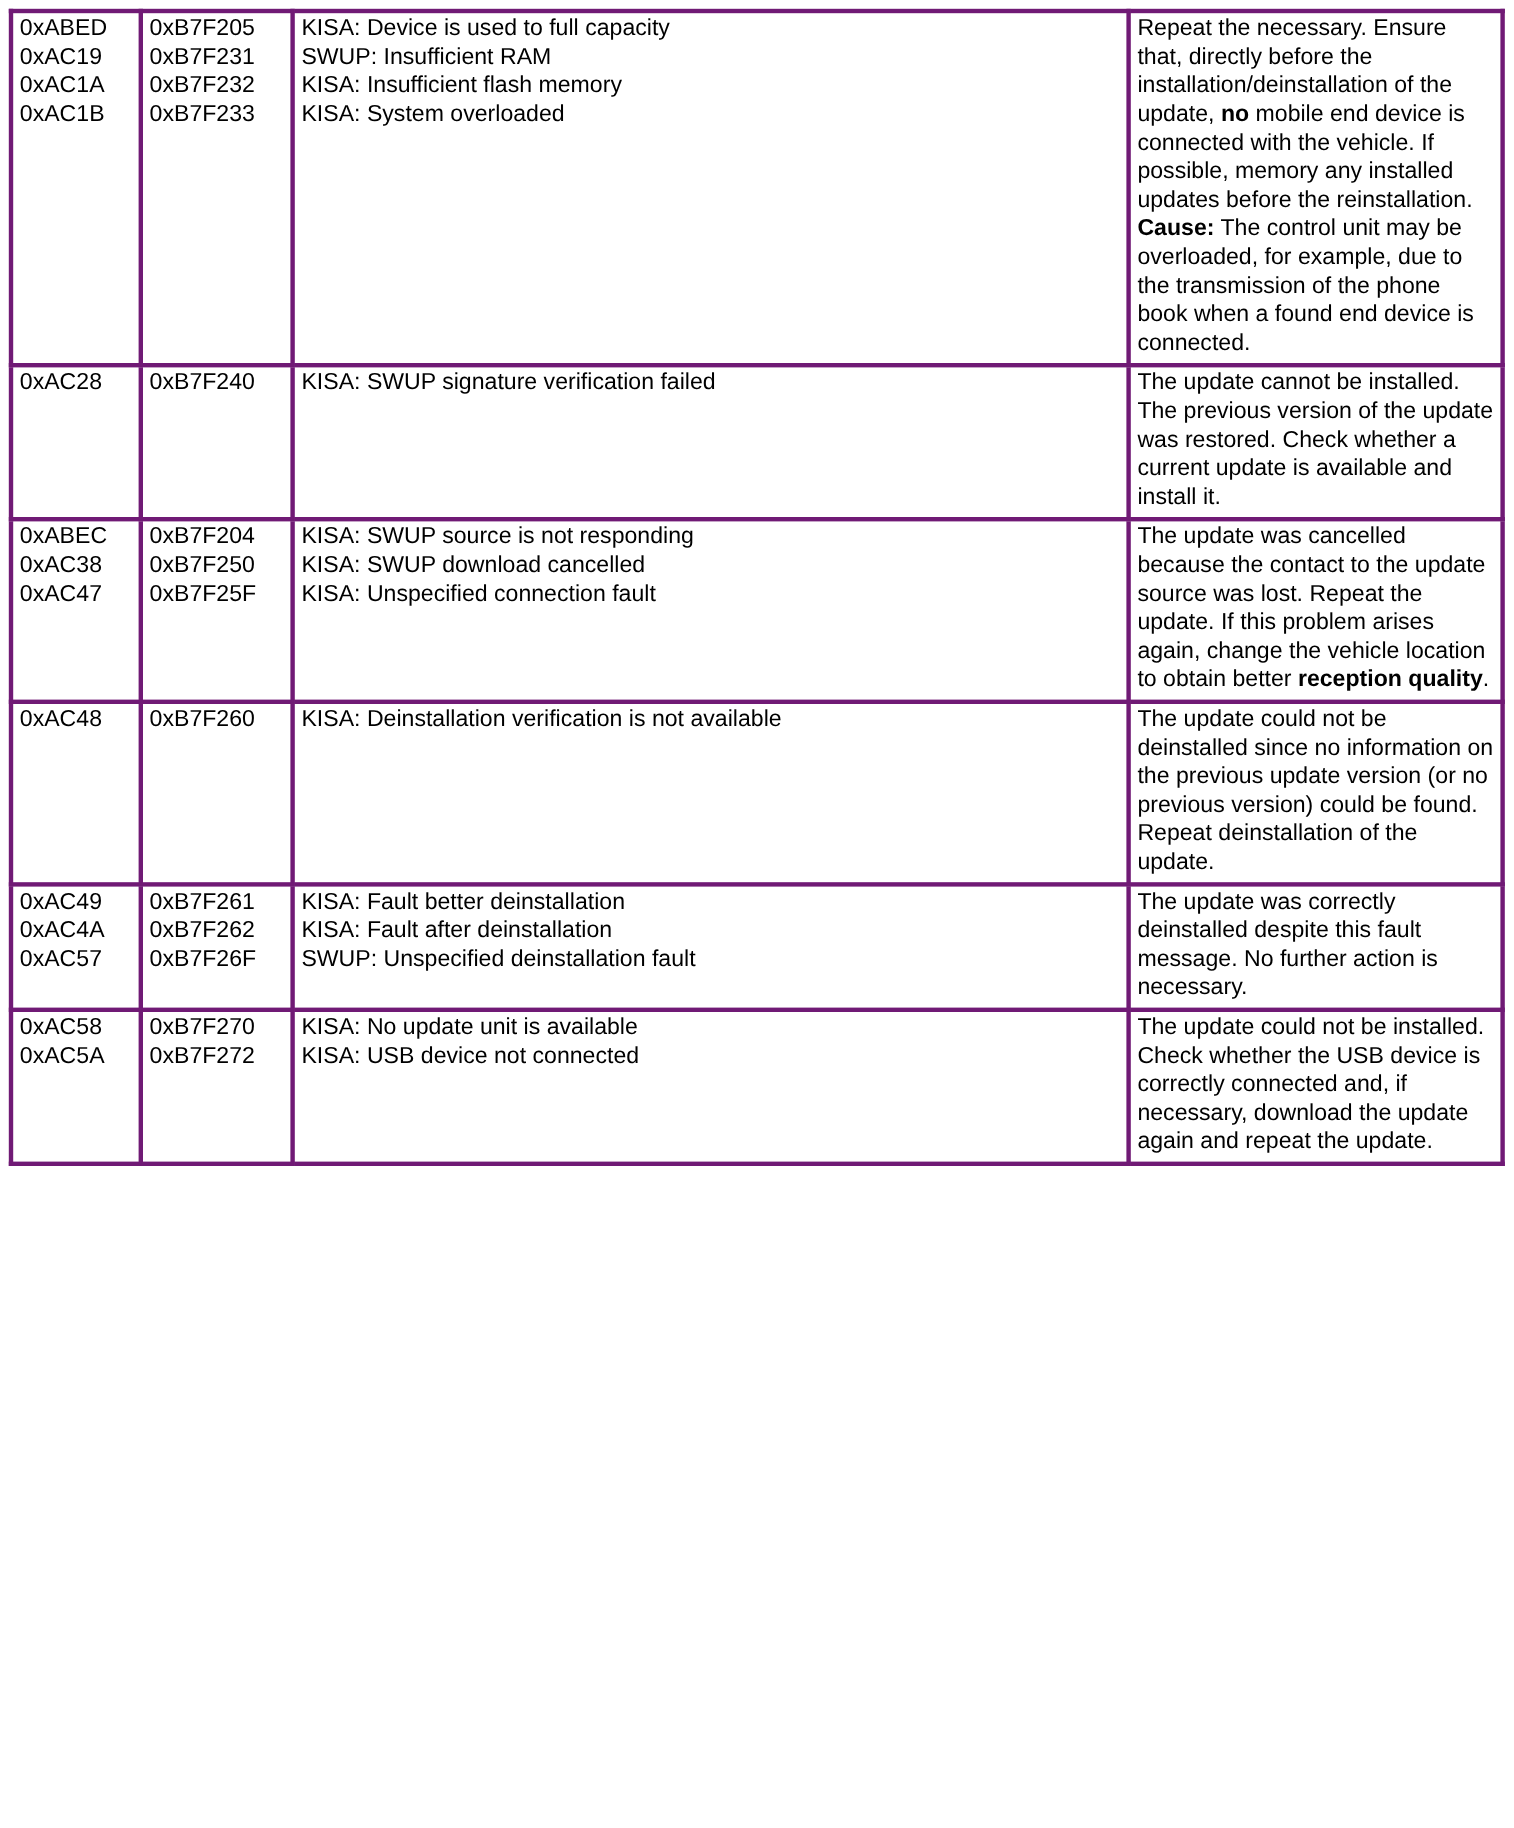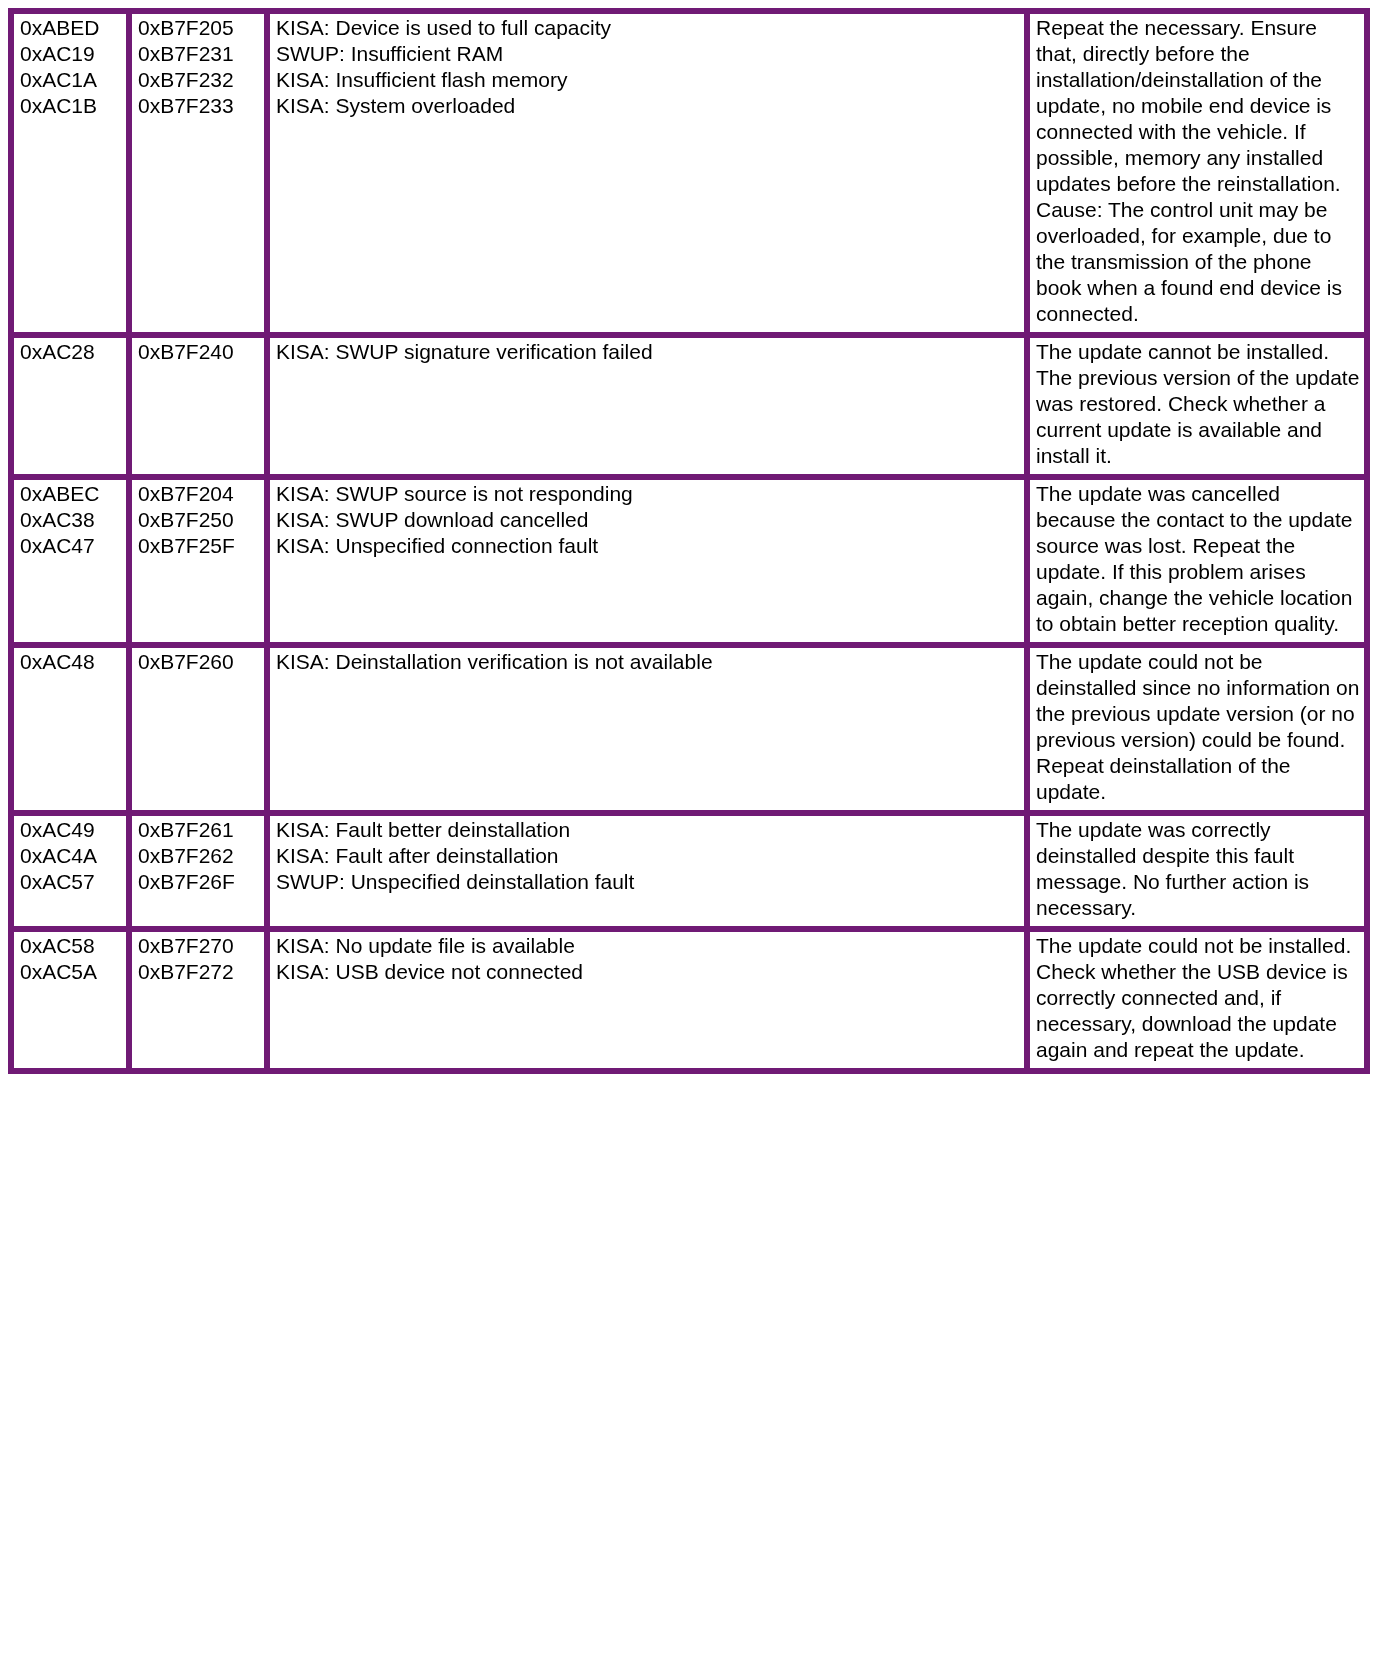--- a/index.html
+++ b/index.html
@@ -17,41 +17,41 @@
   .page {
     padding: 8px 10px 14px 8px;
   }
   table.fault-table {
     border-collapse: collapse;
     table-layout: fixed;
     width: 1356px;
     border: 3px solid #000000;
   }
   table.fault-table td {
-    border: 6px solid #701a75;
+    border: 4px solid #701a75;
     vertical-align: top;
     padding: 1px 4px 5px 6px;
     font-size: 21px;
     line-height: 26px;
     overflow: hidden;
     word-wrap: break-word;
   }
   col.c1 { width: 118px; }
   col.c2 { width: 138px; }
   col.c3 { width: 760px; }
   col.c4 { width: 340px; }
   .code-line, .description-line {
     display: block;
     white-space: nowrap;
   }
   .remedy-cell {
     white-space: pre-wrap;
   }
   .bold {
-    font-weight: normal;
+    font-weight: bold;
   }
 </style>
 </head>
 <body>
 
 <div class="page">
   <table class="fault-table">
     <colgroup>
       <col class="c1">
       <col class="c2">
@@ -144,20 +144,20 @@
         <tr>
           <td>
             <span class="code-line">0xAC58</span>
             <span class="code-line">0xAC5A</span>
           </td>
           <td>
             <span class="code-line">0xB7F270</span>
             <span class="code-line">0xB7F272</span>
           </td>
           <td>
-            <span class="description-line">KISA: No update file is available</span>
+            <span class="description-line">KISA: No update unit is available</span>
             <span class="description-line">KISA: USB device not connected</span>
           </td>
           <td class="remedy-cell"><span>The update could not be installed. Check whether the USB device is correctly connected and, if necessary, download the update again and repeat the update.</span></td>
         </tr>
       </tbody>
   </table>
 </div>
 
 </body></html>

